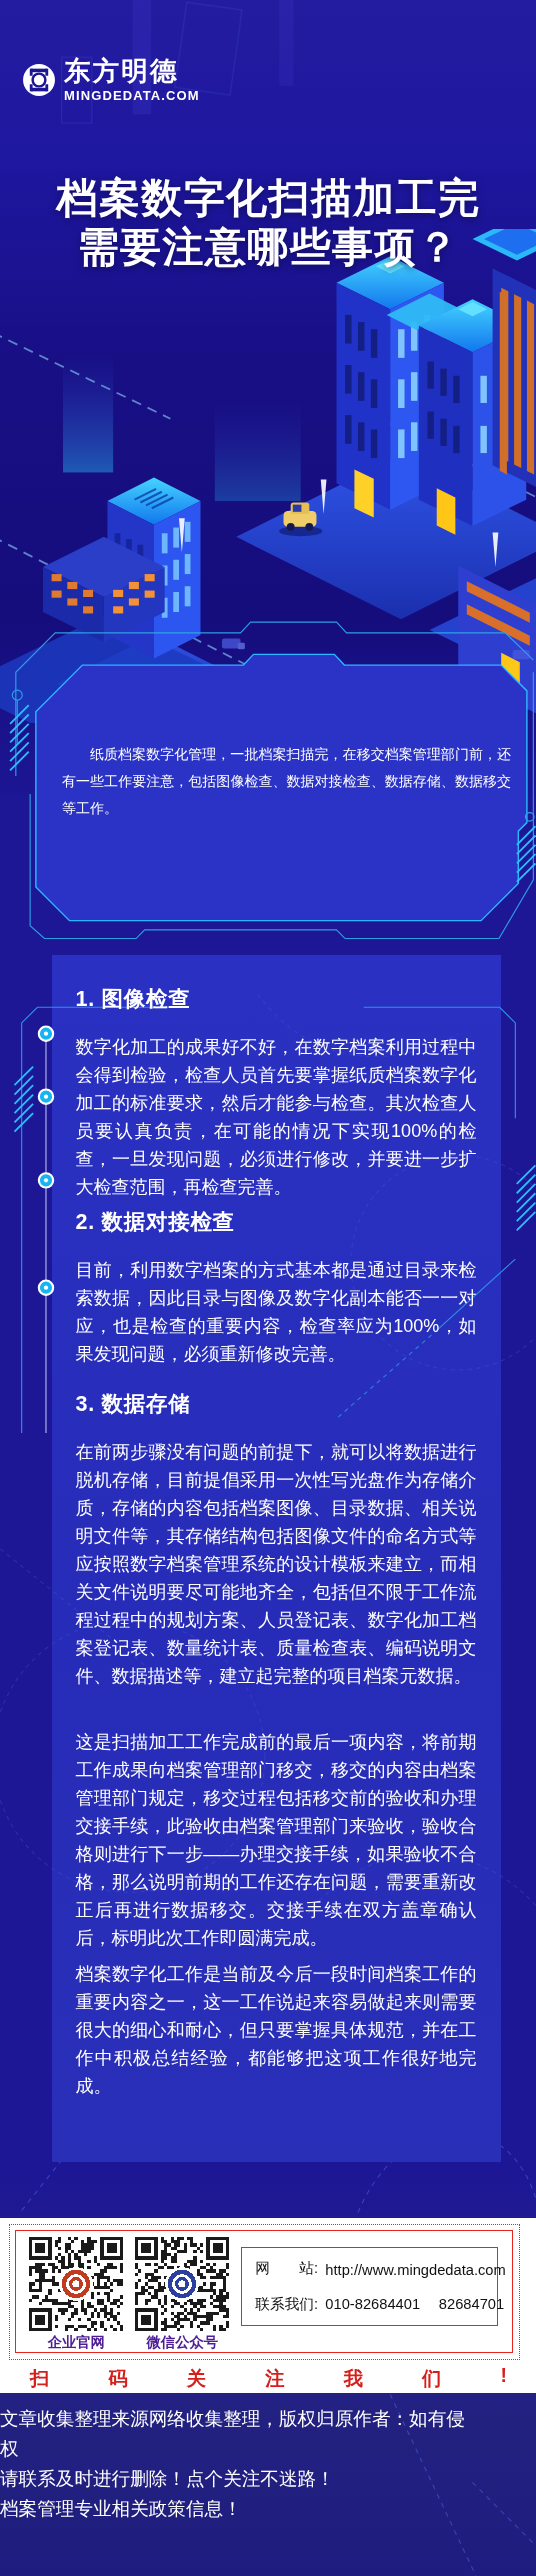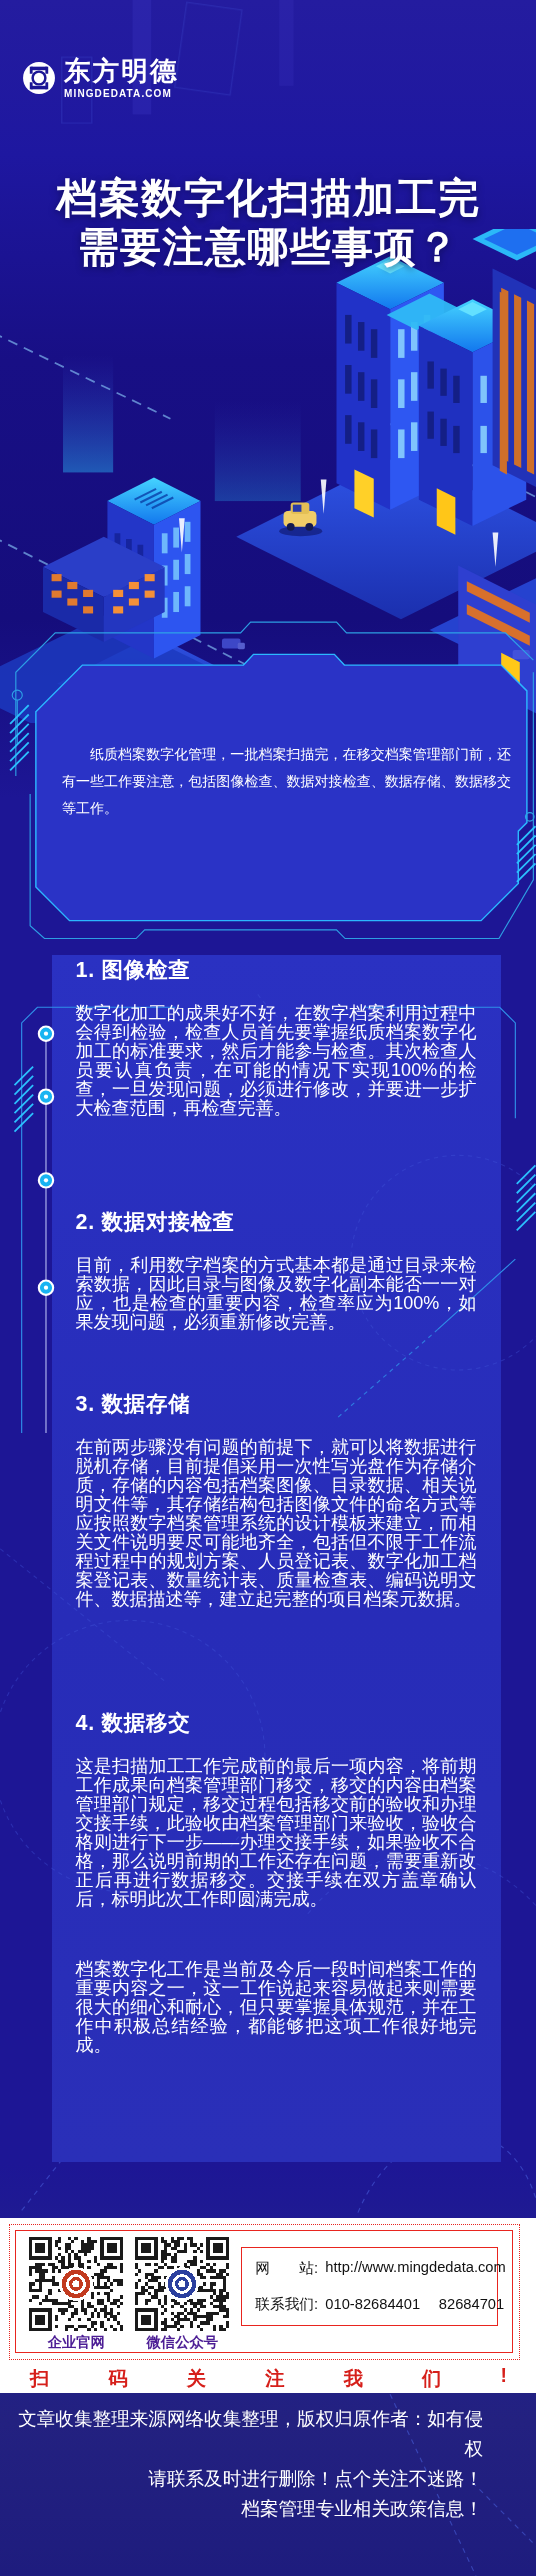--- a/index.html
+++ b/index.html
@@ -9,63 +9,63 @@
     background:linear-gradient(180deg,#241c9f 0%,#1e17a0 6%,#180f85 14%,#150d7c 24%,#1d1695 31%,#1d1695 84%,#201e90 88%,#232180 94%,#1e1c7e 100%);
     color:#fff;
     padding-left:29px;
   }
   svg{display:block}
 
   
   .brand{position:absolute;left:21.5px;top:57px;display:flex;align-items:center;z-index:5}
   .brand-txt{margin-left:8.6px}
   .brand-cn{font-size:26.5px;font-weight:700;letter-spacing:2.1px;line-height:29px}
-  .brand-domain{font-size:10px;font-weight:700;letter-spacing:1.1px;margin-top:2.1px}
+  .brand-domain{font-size:13px;font-weight:700;letter-spacing:1.1px;margin-top:2.1px}
 
   
   .title{position:absolute;left:0;top:147px;width:537px;text-align:center;z-index:5;
     font-size:41px;font-weight:700;line-height:49px;letter-spacing:1.4px;
     text-shadow:0 2.1px 7.2px rgba(5,5,40,.5);}
 
   
   .city{position:absolute;left:0;top:229px;z-index:2}
 
   
   .intro-frame{position:absolute;left:0;top:615px;z-index:3}
   .intro-text{position:absolute;left:62px;top:741px;width:449px;z-index:4;
     font-size:14px;line-height:27px;text-indent:2em;text-align:justify;margin:0}
 
   
   .content-panel{position:absolute;left:52px;top:955px;width:449px;height:1207px;z-index:3;
     background:linear-gradient(180deg,#2a31c2 0%,#272cb8 55%,#2a2fb8 100%);}
   .panel-deco{position:absolute;left:-52px;top:0;z-index:1}
   .sec{position:absolute;left:23.6px;width:401px;z-index:2}
   .sec h2{margin:0;font-size:21.5px;font-weight:700;letter-spacing:0.7px}
-  .sec p,.closing{margin:20px 0 0;font-size:18px;line-height:19px;text-align:justify}
+  .sec p,.closing{margin:20px 0 0;font-size:18px;line-height:28px;text-align:justify}
   .closing{position:absolute;left:23.6px;width:401px;margin:0;z-index:2}
-  .s1{top:0}.s2{top:252px}.s3{top:434px}.s4{top:753px}.closing{top:1005px}
+  .s1{top:29px}.s2{top:252px}.s3{top:434px}.s4{top:753px}.closing{top:1005px}
 
   
   .footer-white{position:absolute;left:0;top:2218px;width:537px;height:175px;background:#fff;z-index:6}
   .dotted-box{position:absolute;left:8.6px;top:5.7px;width:509px;height:134px;border:1.4px dotted #e8251f}
   .red-box{position:absolute;left:5.7px;top:5.7px;right:5.7px;bottom:5.7px;border:1.4px solid #e8251f}
   .qr-col{position:absolute;top:5.7px;width:94px;text-align:center}
   .qr-col.q1{left:13px}.qr-col.q2{left:119px}
   .qr{width:94px;height:94px}
   .qr-label{font-size:14.3px;font-weight:700;color:#4c1d95;margin-top:2.1px}
   .contact-box{position:absolute;left:225px;top:15.7px;width:255px;height:77px;border:1.4px solid #e8251f}
-  .contact-row{display:flex;align-items:flex-start;font-size:14.7px;color:#111;white-space:pre;padding-left:13px}
+  .contact-row{display:flex;align-items:flex-end;font-size:14.7px;color:#111;white-space:pre;padding-left:13px}
   .contact-row.r1{margin-top:11.4px}.contact-row.r2{margin-top:17px}
   .c-label{font-weight:400}
   .c-val{margin-left:7.2px}
   .slogan{position:absolute;left:30px;right:30px;top:147px;display:flex;justify-content:space-between;
     color:#d61f1a;font-size:19.3px;font-weight:700}
 
   
-  .footer-dark{position:absolute;left:0;top:2404px;width:483px;z-index:5;text-align:right;
+  .footer-dark{position:absolute;left:0;top:2404px;width:483px;z-index:5;text-align:left;
     font-size:18.6px;line-height:30px;color:#fff}
 
   .bg-deco{position:absolute;left:0;top:0;z-index:1}
 </style>
 </head>
 <body>
 
 <div class="page">
 
   <svg class="bg-deco" width="537" height="2576" viewBox="0 0 750 3601" fill="none">
@@ -366,21 +366,20 @@
     </div>
     <div class="sec s2">
       <h2>2. 数据对接检查</h2>
       <p>目前，利用数字档案的方式基本都是通过目录来检索数据，因此目录与图像及数字化副本能否一一对应，也是检查的重要内容，检查率应为100%，如果发现问题，必须重新修改完善。</p>
     </div>
     <div class="sec s3">
       <h2>3. 数据存储</h2>
       <p>在前两步骤没有问题的前提下，就可以将数据进行脱机存储，目前提倡采用一次性写光盘作为存储介质，存储的内容包括档案图像、目录数据、相关说明文件等，其存储结构包括图像文件的命名方式等应按照数字档案管理系统的设计模板来建立，而相关文件说明要尽可能地齐全，包括但不限于工作流程过程中的规划方案、人员登记表、数字化加工档案登记表、数量统计表、质量检查表、编码说明文件、数据描述等，建立起完整的项目档案元数据。</p>
     </div>
     <div class="sec s4">
-      <h2>4. 数据移交</h2>
       <p>这是扫描加工工作完成前的最后一项内容，将前期工作成果向档案管理部门移交，移交的内容由档案管理部门规定，移交过程包括移交前的验收和办理交接手续，此验收由档案管理部门来验收，验收合格则进行下一步——办理交接手续，如果验收不合格，那么说明前期的工作还存在问题，需要重新改正后再进行数据移交。交接手续在双方盖章确认后，标明此次工作即圆满完成。</p>
     </div>
     <p class="closing">档案数字化工作是当前及今后一段时间档案工作的重要内容之一，这一工作说起来容易做起来则需要很大的细心和耐心，但只要掌握具体规范，并在工作中积极总结经验，都能够把这项工作很好地完成。</p>
   </section>
 
   <div class="footer-white">
     <div class="dotted-box">
       <div class="red-box">
         <div class="qr-col q1">
           <svg class="qr" viewBox="0 0 29 29" shape-rendering="crispEdges">

